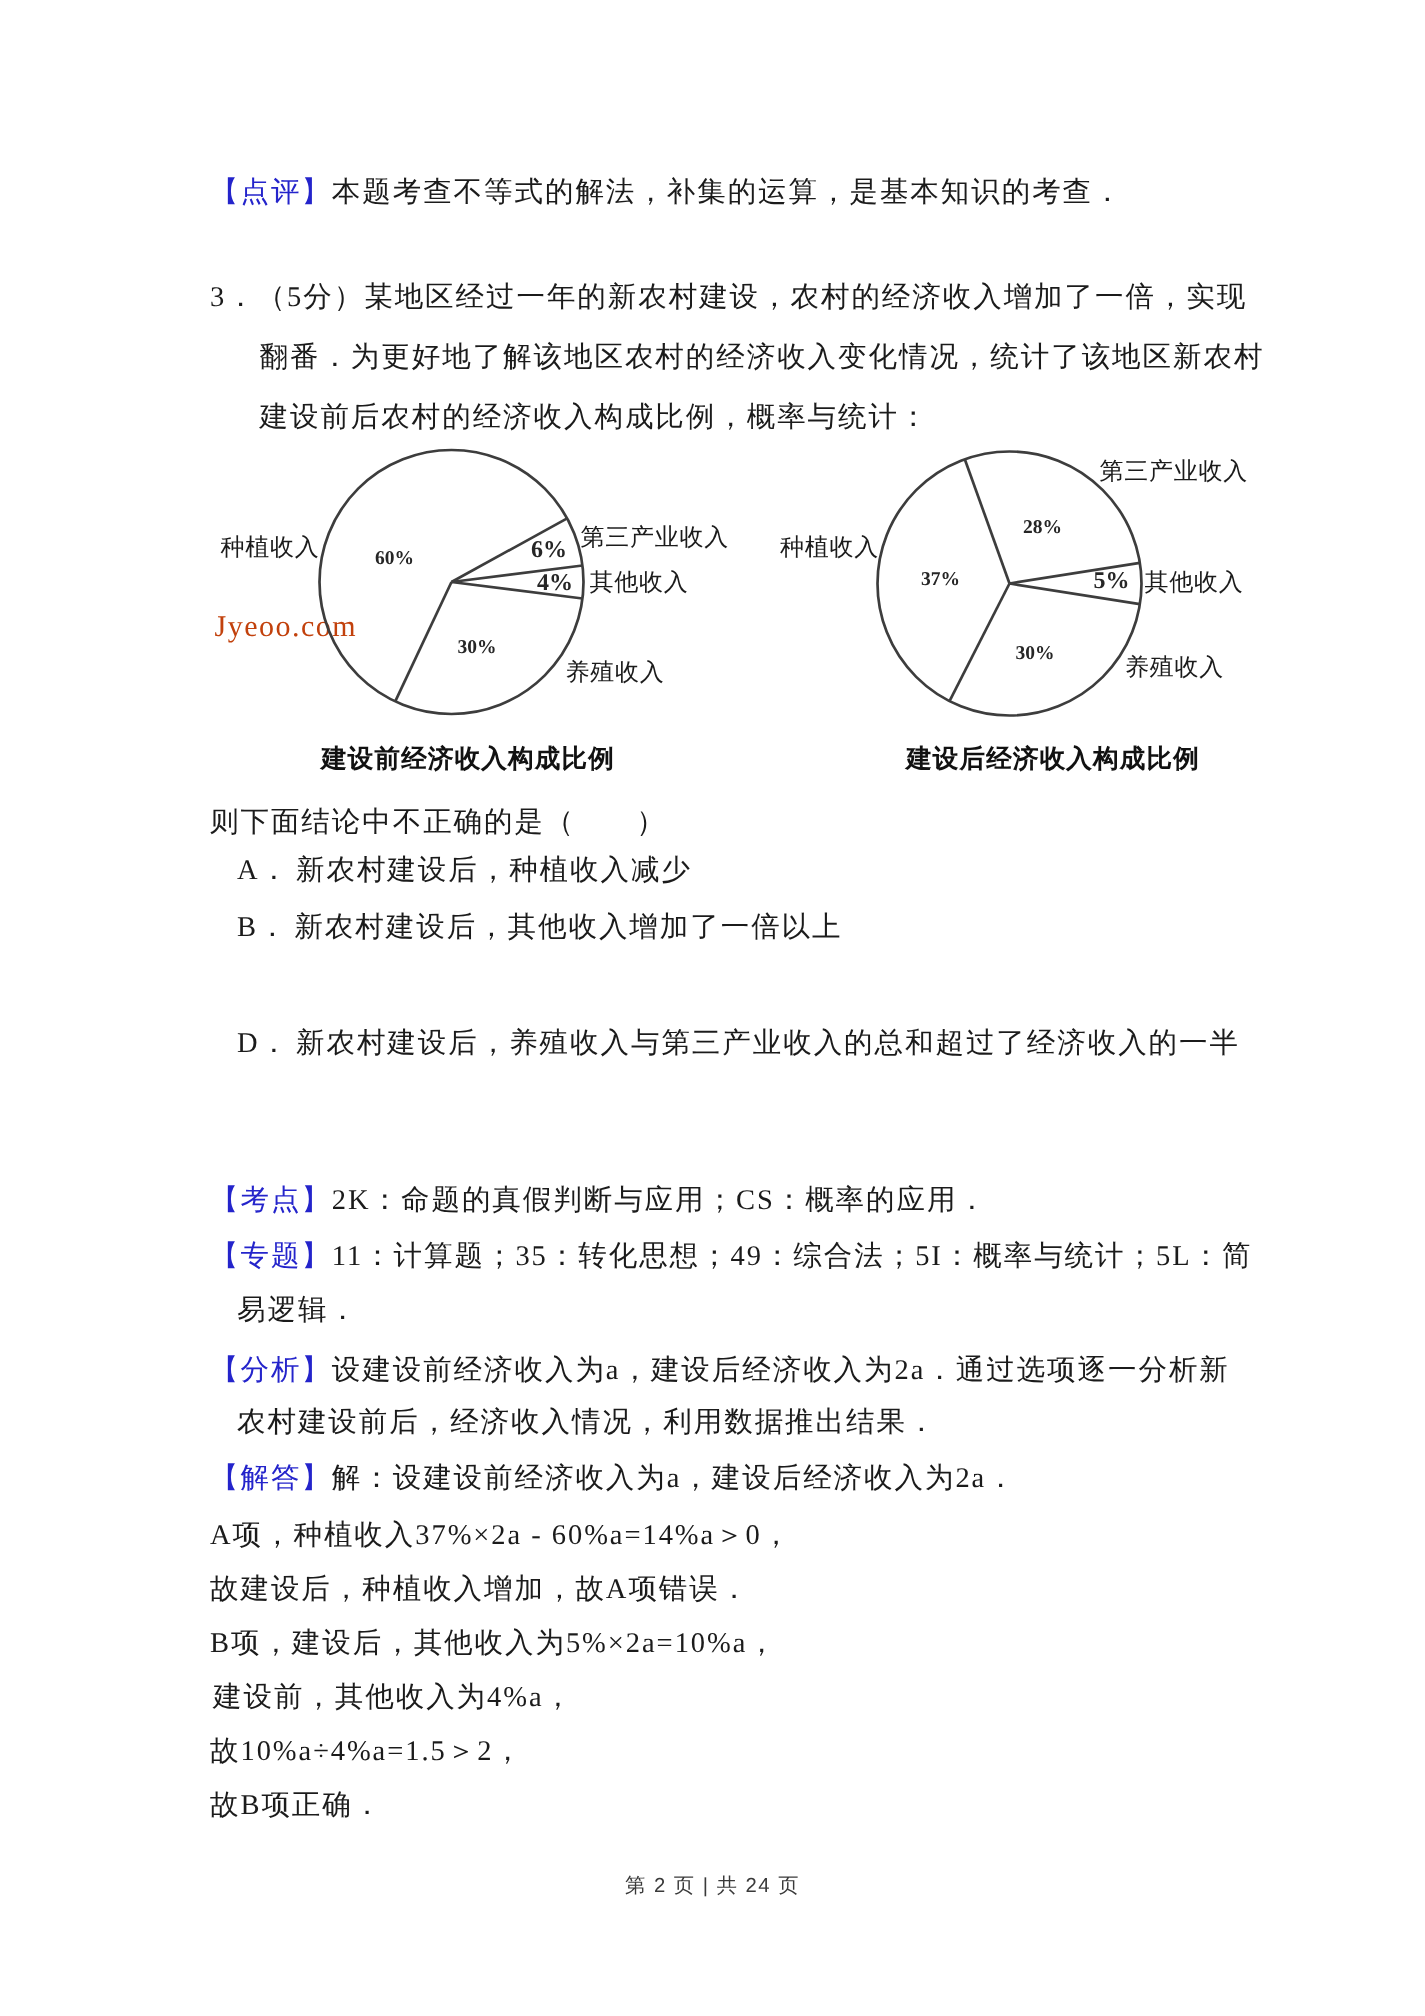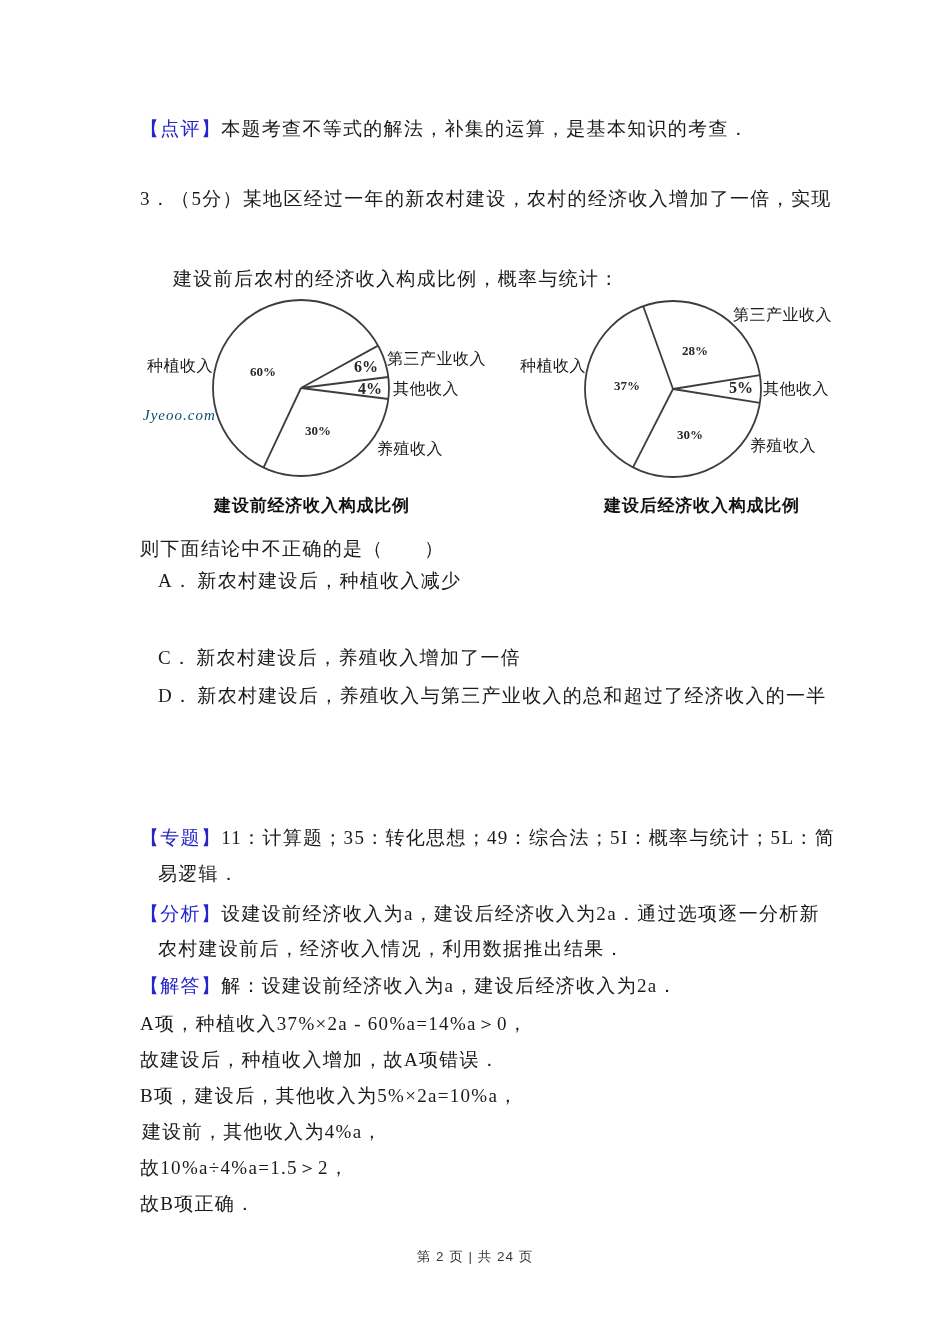--- a/index.html
+++ b/index.html
@@ -31,37 +31,38 @@
   }
   .pct.small{font-size:16px;line-height:17px;}
   .caption{
     position:absolute;white-space:nowrap;
     transform:translateX(-50%);
     font-size:17px;line-height:19px;font-weight:bold;
     letter-spacing:0.8px;color:#111111;
   }
   .watermark{
     position:absolute;white-space:nowrap;
-    font-size:15px;color:#0c4a6e;letter-spacing:1px;font-style:italic;
+    font-size:20px;color:#c2410c;letter-spacing:1px;
   }
   .footer{
     position:absolute;left:0;top:1248px;width:950px;
     text-align:center;font-size:13.5px;color:#3a3a3a;letter-spacing:1px;
     font-family:"Liberation Sans","DejaVu Sans",sans-serif;
   }
   svg.figure{position:absolute;left:0;top:0;pointer-events:none;}
 </style>
 </head>
 <body>
 
 <div id="page">
 
   <div class="line" style="left:140px;top:118px"><span class="tag">【点评】</span><span>本题考查不等式的解法，补集的运算，是基本知识的考查．</span></div>
 
   <div class="line" style="left:140px;top:188px">3．（5分）某地区经过一年的新农村建设，农村的经济收入增加了一倍，实现</div>
+  <div class="line" style="left:173px;top:228px">翻番．为更好地了解该地区农村的经济收入变化情况，统计了该地区新农村</div>
   <div class="line" style="left:173px;top:268px">建设前后农村的经济收入构成比例，概率与统计：</div>
 
   <div class="watermark" style="left:143px;top:407px">Jyeoo.com</div>
 
   <svg class="figure" width="950" height="1344" viewBox="0 0 950 1344">
     <g stroke="#3d3d3d" stroke-width="1.8" fill="none">
 
       <circle cx="301" cy="388" r="88"></circle>
       <line x1="301" y1="388" x2="388.3" y2="399.0"></line>
       <line x1="301" y1="388" x2="388.3" y2="377.0"></line>
@@ -91,23 +92,24 @@
   <div class="pct" style="left:682px;top:341px">28%</div>
   <div class="pct small" style="left:729px;top:379px">5%</div>
   <div class="pct" style="left:677px;top:425px">30%</div>
   <div class="plabel" style="left:733px;top:306px">第三产业收入</div>
   <div class="plabel" style="left:763px;top:380px">其他收入</div>
   <div class="plabel" style="left:750px;top:437px">养殖收入</div>
   <div class="caption" style="left:702px;top:496px">建设后经济收入构成比例</div>
 
   <div class="line" style="left:158px;top:570px"><span class="opt-label">A．</span><span>新农村建设后，种植收入减少</span></div>
   <div class="line" style="left:140px;top:538px">则下面结论中不正确的是（　　）</div>
-  <div class="line" style="left:158px;top:647px"><span class="opt-label">C．</span><span>新农村建设后，养殖收入增加了一倍</span></div>
+  <div class="line" style="left:158px;top:608px"><span class="opt-label">B．</span><span>新农村建设后，其他收入增加了一倍以上</span></div>
   <div class="line" style="left:158px;top:685px"><span class="opt-label">D．</span><span>新农村建设后，养殖收入与第三产业收入的总和超过了经济收入的一半</span></div>
 
+  <div class="line" style="left:140px;top:790px"><span class="tag">【考点】</span><span>2K：命题的真假判断与应用；CS：概率的应用．</span></div>
 
   <div class="line" style="left:140px;top:827px"><span class="tag">【专题】</span><span>11：计算题；35：转化思想；49：综合法；5I：概率与统计；5L：简</span></div>
   <div class="line" style="left:158px;top:863px">易逻辑．</div>
 
   <div class="line" style="left:140px;top:903px"><span class="tag">【分析】</span><span>设建设前经济收入为a，建设后经济收入为2a．通过选项逐一分析新</span></div>
   <div class="line" style="left:158px;top:938px">农村建设前后，经济收入情况，利用数据推出结果．</div>
 
   <div class="line" style="left:140px;top:975px"><span class="tag">【解答】</span><span>解：设建设前经济收入为a，建设后经济收入为2a．</span></div>
   <div class="line" style="left:140px;top:1013px">A项，种植收入37%×2a - 60%a=14%a＞0，</div>
   <div class="line" style="left:140px;top:1049px">故建设后，种植收入增加，故A项错误．</div>

